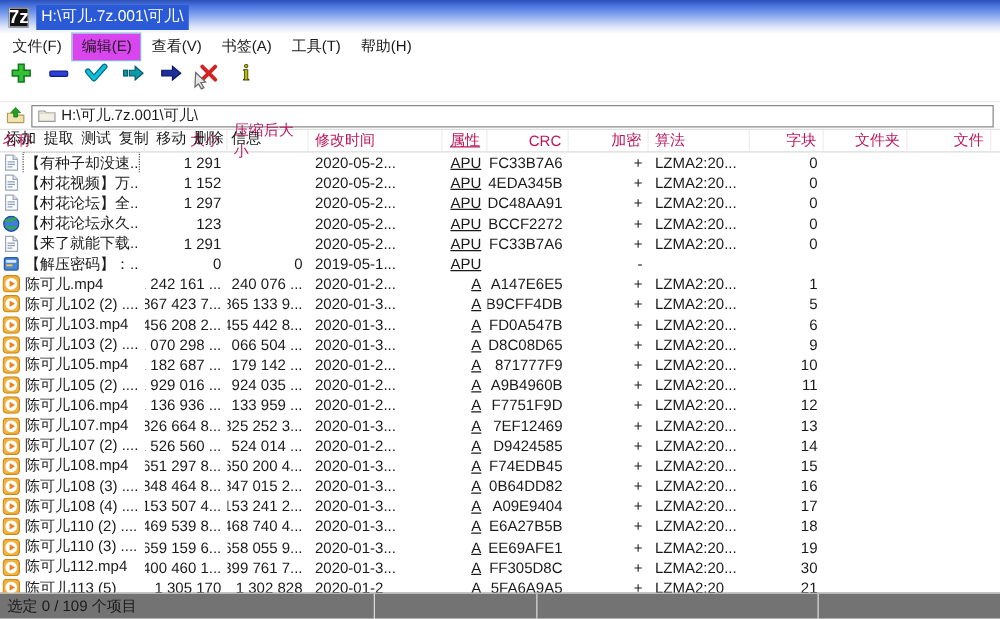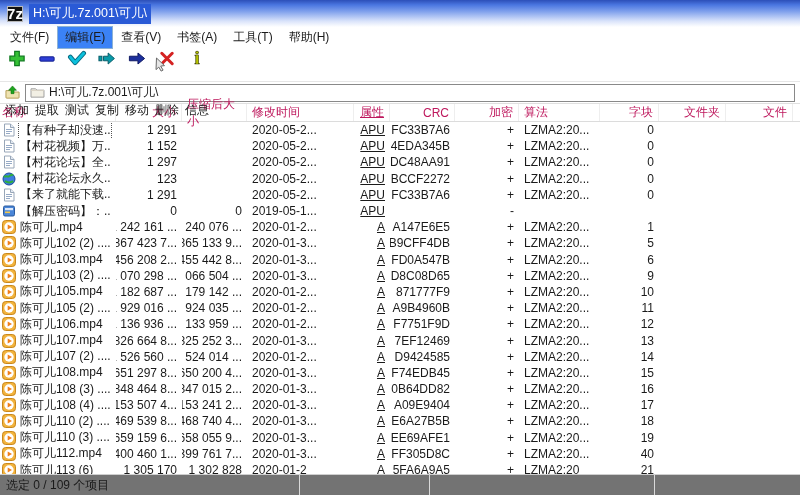--- a/index.html
+++ b/index.html
@@ -16,21 +16,21 @@
   }
   .app-icon {
     width: 16px; height: 16px; background: #111; color: #fff;
     font-size: 15px; font-weight: bold; display: flex; align-items: center;
     justify-content: center; border: 1px solid #b8b8b8; flex: 0 0 16px;
   }
   .title-text { margin-left: 6px; background: #2a5ad6; color: #fff; padding: 1px 4px 2px; font-size: 12.5px; }
   
   .menubar { height: 21px; display: flex; align-items: center; padding-left: 3px; background: #fff; }
   .menu-item { padding: 2px 7px; margin-right: 2px; cursor: default; }
-  .menu-item.hot { background: #3b82f6; outline: 1px solid #8db2d5; }
+  .menu-item.hot { background: #d946ef; outline: 1px solid #8db2d5; }
   
   .toolbar { height: 34px; display: flex; padding-left: 2px; background: #fff; border-bottom: 1px solid #e6e6e6; }
   .tbtn { width: 30px; display: flex; flex-direction: column; align-items: center; position: relative; cursor: default; }
   .ticon { width: 20px; height: 19px; margin-top: 1px; }
   .ticon svg { width: 100%; height: 100%; }
   .tlabel { font-size: 12px; line-height: 13px; white-space: nowrap; margin-top: 36px; }
   .cursor-overlay { position: absolute; left: 2px; top: 9px; width: 13px; height: 16px; }
   
   .addrbar { height: 22px; display: flex; align-items: center; background: #fff; border-bottom: 1px solid #e0e0e0; }
   .upbtn { width: 20px; height: 18px; margin-left: 2px; display: flex; align-items: center; justify-content: center; }
@@ -612,34 +612,34 @@
         </span>
         <span class="name-text">陈可儿112.mp4</span>
       </div>
       <div class="cell c1 a-r">400 460 1...</div>
       <div class="cell c2 a-r">399 761 7...</div>
       <div class="cell c3 a-l">2020-01-3...</div>
       <div class="cell c4 a-r">A</div>
       <div class="cell c5 a-r">FF305D8C</div>
       <div class="cell c6 a-r">+</div>
       <div class="cell c7 a-l">LZMA2:20...</div>
-      <div class="cell c8 a-r">40</div>
-      <div class="cell c9 a-r"></div>
-      <div class="cell c10 a-r"></div>
-    </div>
-    <div class="row">
-      <div class="cell c0 a-l">
-        <span class="ficon">
-          <svg viewBox="0 0 14 14">
-            <rect x="0.5" y="0.5" width="13" height="13" rx="3.2" fill="#f2b33d" stroke="#c9871c"></rect>
-            <circle cx="7" cy="7" r="4.7" fill="#fff"></circle>
-            <path d="M5.7 4.4l4.3 2.6-4.3 2.6z" fill="#ef7f1a"></path>
-          </svg>
-        </span>
-        <span class="name-text">陈可儿113 (6)</span>
+      <div class="cell c8 a-r">30</div>
+      <div class="cell c9 a-r"></div>
+      <div class="cell c10 a-r"></div>
+    </div>
+    <div class="row">
+      <div class="cell c0 a-l">
+        <span class="ficon">
+          <svg viewBox="0 0 14 14">
+            <rect x="0.5" y="0.5" width="13" height="13" rx="3.2" fill="#f2b33d" stroke="#c9871c"></rect>
+            <circle cx="7" cy="7" r="4.7" fill="#fff"></circle>
+            <path d="M5.7 4.4l4.3 2.6-4.3 2.6z" fill="#ef7f1a"></path>
+          </svg>
+        </span>
+        <span class="name-text">陈可儿113 (5)</span>
       </div>
       <div class="cell c1 a-r">1 305 170</div>
       <div class="cell c2 a-r">1 302 828</div>
       <div class="cell c3 a-l">2020-01-2</div>
       <div class="cell c4 a-r">A</div>
       <div class="cell c5 a-r">5FA6A9A5</div>
       <div class="cell c6 a-r">+</div>
       <div class="cell c7 a-l">LZMA2:20</div>
       <div class="cell c8 a-r">21</div>
       <div class="cell c9 a-r"></div>

